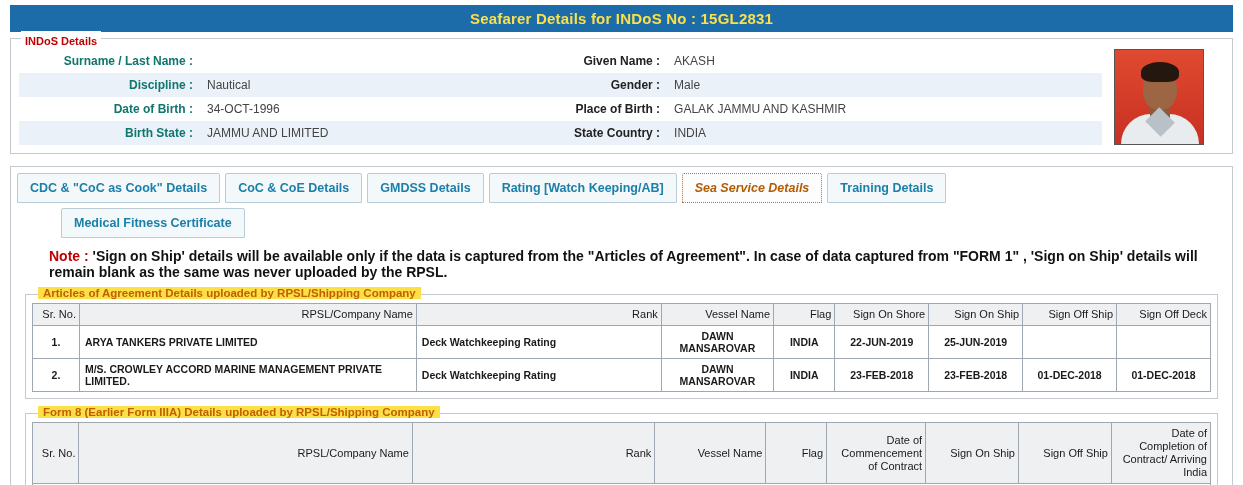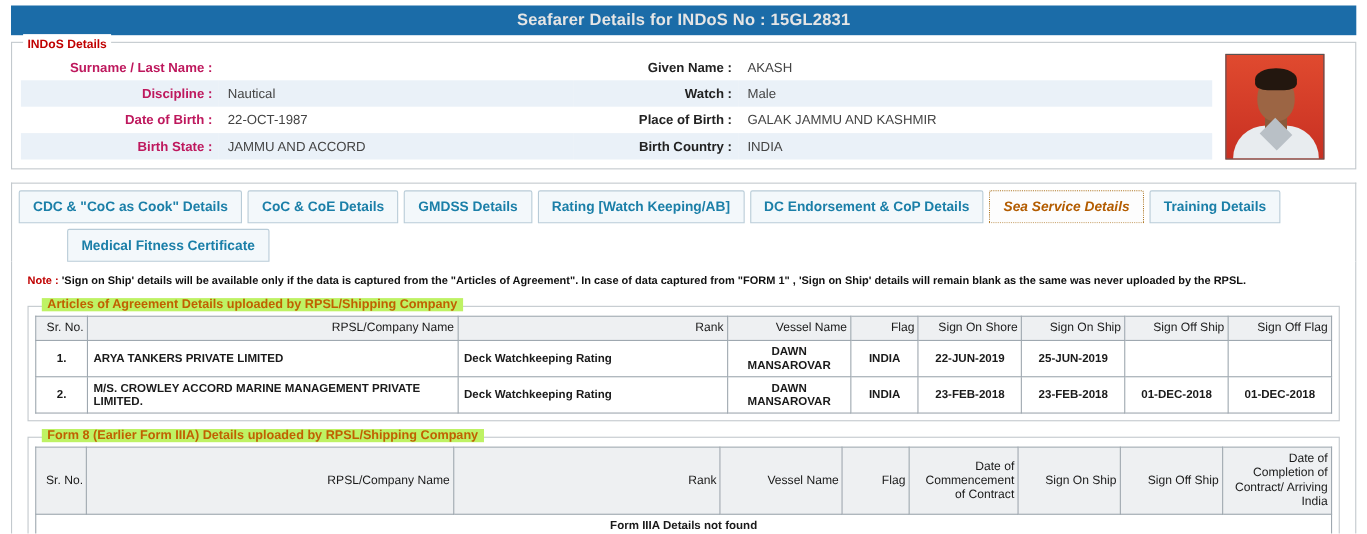--- a/index.html
+++ b/index.html
@@ -12,21 +12,21 @@
     color: #333;
     overflow: hidden;
   }
   .page { width: 1243px; height: 485px; position: relative; }
 
   
   .title-bar {
     margin: 5px 10px 0 10px;
     height: 27px;
     background: #1b6ca8;
-    color: #e5e5e5;
+    color: #fde047;
     font-weight: bold;
     font-size: 15px;
     display: flex;
     align-items: center;
     justify-content: center;
     letter-spacing: .2px;
     text-align: center;
   }
 
   
@@ -51,21 +51,21 @@
     flex: 1 1 auto;
     border-collapse: collapse;
     font-size: 12px;
   }
   .indos-table tr { height: 20px; }
   .indos-table tr.alt { background: #eaf1f8; }
   .indos-table td { padding: 1px 6px; vertical-align: middle; }
   .lbl {
     text-align: right;
     font-weight: bold;
-    color: #be185d;
+    color: #0f766e;
     white-space: nowrap;
     width: 180px;
     font-size: 12px;
   }
   .val { color: #444; padding-left: 8px !important; }
   .lbl2 { text-align: right; font-weight: bold; color: #222; white-space: nowrap; width: 150px; }
   .photo-box {
     width: 90px; height: 96px;
     border: 1px solid #555;
     margin-left: 12px;
@@ -114,38 +114,39 @@
 
   
   .content {
     margin: 0 10px 0 10px;
     border: 1px solid #c3c9ce;
     border-top: none;
     padding: 10px 14px 10px 14px;
     background: #fff;
   }
   .note {
-    font-size: 10px;
+    font-size: 14px;
     font-weight: bold;
     color: #111;
     line-height: 16px;
     margin-bottom: 10px;
+    margin-left: 24px;
   }
   .note .note-kw { color: #c00000; }
 
   .section {
     border: 1px solid #c3c9ce;
     position: relative;
     margin-top: 14px;
     padding: 8px 6px 6px 6px;
   }
   .section-legend {
     position: absolute;
     top: -8px; left: 12px;
-    background: #bef264;
+    background: #fde047;
     color: #c06000;
     font-size: 11.5px;
     font-weight: bold;
     padding: 0 5px;
   }
   table.grid {
     width: 100%;
     border-collapse: collapse;
     font-size: 11px;
   }
@@ -198,33 +199,33 @@
         <tbody>
           <tr>
             <td class="lbl">Surname / Last Name :</td>
             <td class="val"></td>
             <td class="lbl2">Given Name :</td>
             <td class="val">AKASH</td>
           </tr>
           <tr class="alt">
             <td class="lbl">Discipline :</td>
             <td class="val">Nautical</td>
-            <td class="lbl2">Watch :</td>
+            <td class="lbl2">Gender :</td>
             <td class="val">Male</td>
           </tr>
           <tr>
             <td class="lbl">Date of Birth :</td>
-            <td class="val">22-OCT-1987</td>
+            <td class="val">34-OCT-1996</td>
             <td class="lbl2">Place of Birth :</td>
             <td class="val">GALAK JAMMU AND KASHMIR</td>
           </tr>
           <tr class="alt">
             <td class="lbl">Birth State :</td>
-            <td class="val">JAMMU AND ACCORD</td>
-            <td class="lbl2">Birth Country :</td>
+            <td class="val">JAMMU AND LIMITED</td>
+            <td class="lbl2">State Country :</td>
             <td class="val">INDIA</td>
           </tr>
         </tbody>
       </table>
       <div class="photo-box">
         <div class="ph-bg"></div>
         <div class="ph-shirt"></div>
         <div class="ph-neck"></div>
         <div class="ph-face"></div>
         <div class="ph-hair"></div>
@@ -232,21 +233,20 @@
       </div>
     </div>
   </div>
 
   <div class="tabs-wrap">
     <div class="tabs-row">
       <div class="tab">CDC &amp; "CoC as Cook" Details</div>
       <div class="tab">CoC &amp; CoE Details</div>
       <div class="tab">GMDSS Details</div>
       <div class="tab">Rating [Watch Keeping/AB]</div>
-      <div class="tab">DC Endorsement &amp; CoP Details</div>
       <div class="tab active">Sea Service Details</div>
       <div class="tab">Training Details</div>
     </div>
     <div class="tabs-row" style="margin-top:5px;padding-left:44px;">
       <div class="tab">Medical Fitness Certificate</div>
     </div>
   </div>
 
   <div class="content">
 
@@ -260,21 +260,21 @@
         <thead>
           <tr>
             <th class="col-sr">Sr. No.</th>
             <th class="col-rpsl">RPSL/Company Name</th>
             <th class="col-rank">Rank</th>
             <th class="col-vessel">Vessel Name</th>
             <th class="col-flag">Flag</th>
             <th class="col-d">Sign On Shore</th>
             <th class="col-d">Sign On Ship</th>
             <th class="col-d">Sign Off Ship</th>
-            <th class="col-d">Sign Off Flag</th>
+            <th class="col-d">Sign Off Deck</th>
           </tr>
         </thead>
         <tbody>
           <tr>
             <td>1.</td>
             <td class="left">ARYA TANKERS PRIVATE LIMITED</td>
             <td class="left">Deck Watchkeeping Rating</td>
             <td>DAWN MANSAROVAR</td>
             <td>INDIA</td>
             <td>22-JUN-2019</td>

